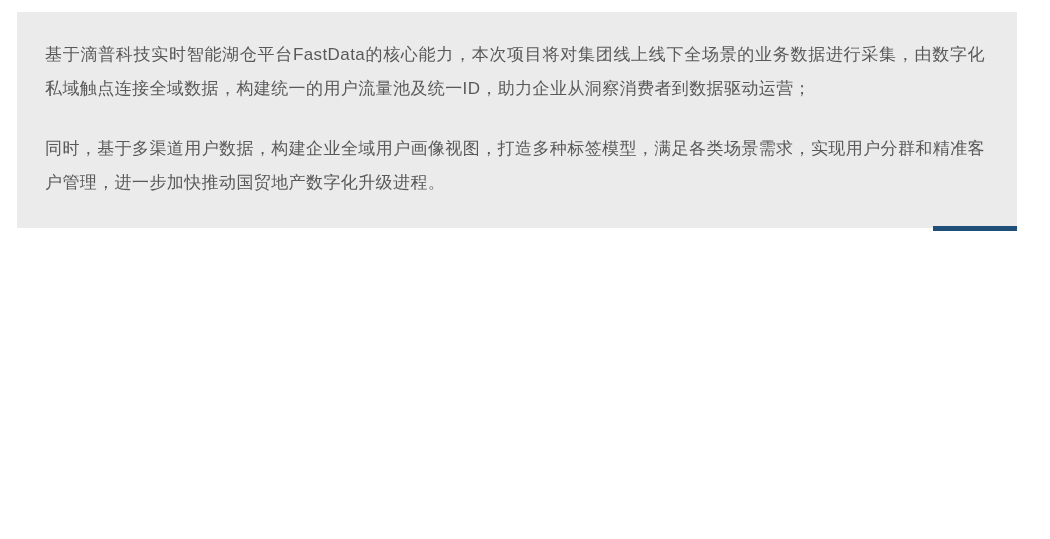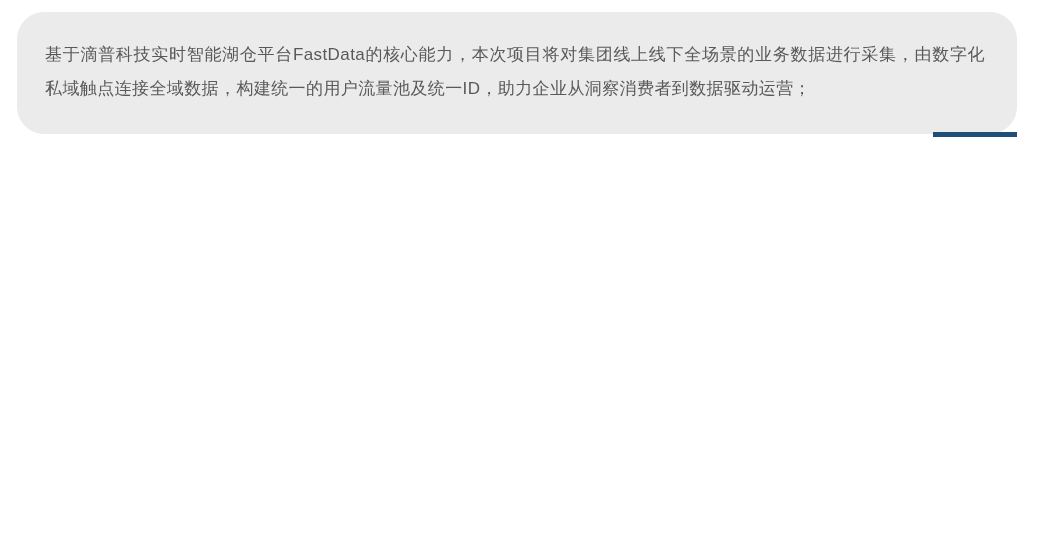--- a/index.html
+++ b/index.html
@@ -21,21 +21,20 @@
   }
   
   .quote-block {
     position: absolute;
     left: 17px;
     top: 12px;
     width: 1000px;
     background: #ebebeb;
     box-sizing: border-box;
     padding: 26px 32px 28px 28px;
-    border-radius: 27px;
   }
   .quote-para {
     color: #595959;
     font-size: 17px;
     line-height: 34px;
     letter-spacing: 0.4px;
     text-align: justify;
     margin: 0;
   }
   .quote-para + .quote-para {
@@ -65,17 +64,18 @@
     margin: 0;
   }
 </style>
 </head>
 <body>
 
 <div class="page">
 
   <div class="quote-block">
     <p class="quote-para">基于滴普科技实时智能湖仓平台FastData的核心能力，本次项目将对集团线上线下全场景的业务数据进行采集，由数字化私域触点连接全域数据，构建统一的用户流量池及统一ID，助力企业从洞察消费者到数据驱动运营；</p>
+    <p class="quote-para">同时，基于多渠道用户数据，构建企业全域用户画像视图，打造多种标签模型，满足各类场景需求，实现用户分群和精准客户管理，进一步加快推动国贸地产数字化升级进程。</p>
     <div class="quote-accent"></div>
   </div>
 
 
 </div>
 
 </body></html>

